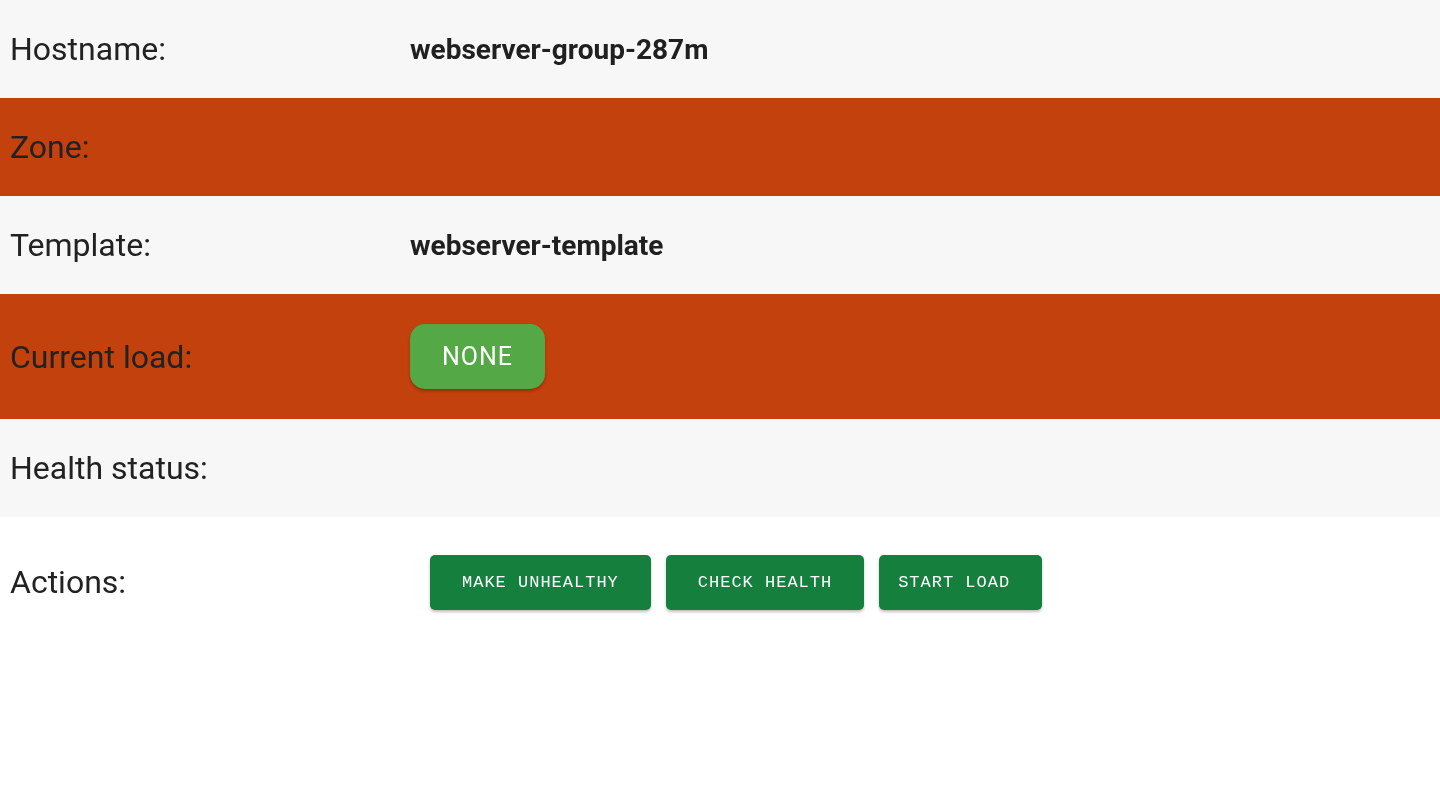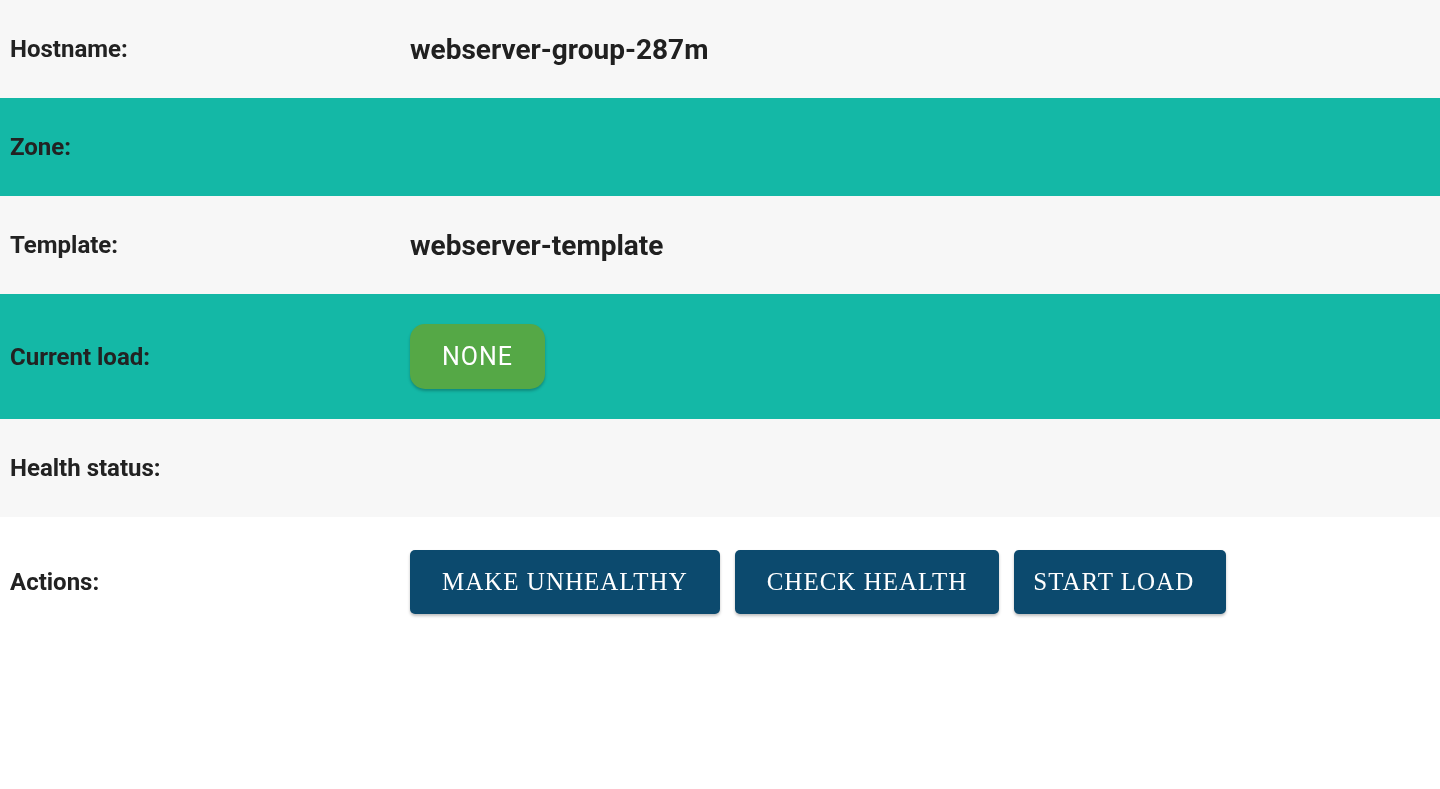--- a/index.html
+++ b/index.html
@@ -9,26 +9,26 @@
       color: #222;
       width: 1440px;
     }
     .row {
       display: flex;
       align-items: center;
       padding: 30px 10px;
       min-height: 98px;
     }
     .row.odd { background: #f7f7f7; }
-    .row.even { background: #14b8a6; }
+    .row.even { background: #c2410c; }
     .label-cell {
       width: 400px;
-      font-size: 24px;
+      font-size: 32px;
       color: #222;
-      font-weight: 700;
+      font-weight: 400;
     }
     .value-cell {
       flex: 1;
       font-size: 28px;
     }
     .value-strong {
       font-weight: 700;
       color: #202020;
     }
     .badge {
@@ -42,35 +42,36 @@
       box-shadow: 0 2px 3px rgba(0,0,0,0.25);
       font-weight: 400;
     }
     .badge-green { background: #55a846; }
     .actions-row {
       display: flex;
       align-items: center;
       padding: 30px 10px;
       min-height: 130px;
       background: #ffffff;
+      gap: 20px;
     }
     .action-btn {
       display: inline-block;
       padding: 18px 32px;
-      font-size: 25px;
+      font-size: 17px;
       letter-spacing: 1px;
       color: #ffffff;
       border: none;
       border-radius: 5px;
-      background: #0c4a6e;
+      background: #15803d;
       text-transform: uppercase;
       box-shadow: 0 2px 3px rgba(0,0,0,0.25);
       margin-right: 8px;
       cursor: pointer;
-      font-family: Liberation Serif, serif;
+      font-family: Liberation Mono, monospace;
       font-weight: 400;
     }
     .action-btn:last-child { margin-right: 12px; padding-left: 19px; }
   </style>
 </head>
 <body>
 
 <div class="row odd">
   <div class="label-cell">Hostname:</div>
   <div class="value-cell">

